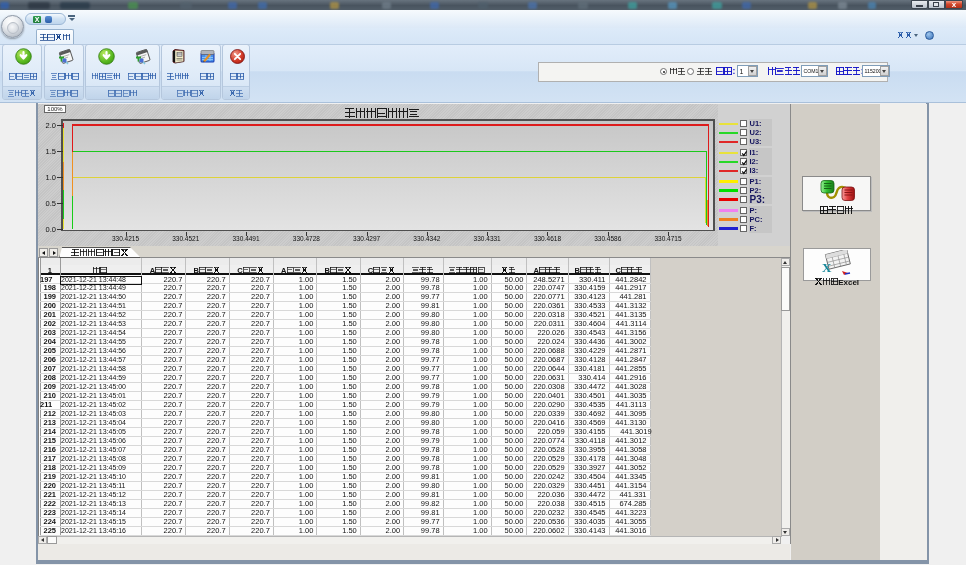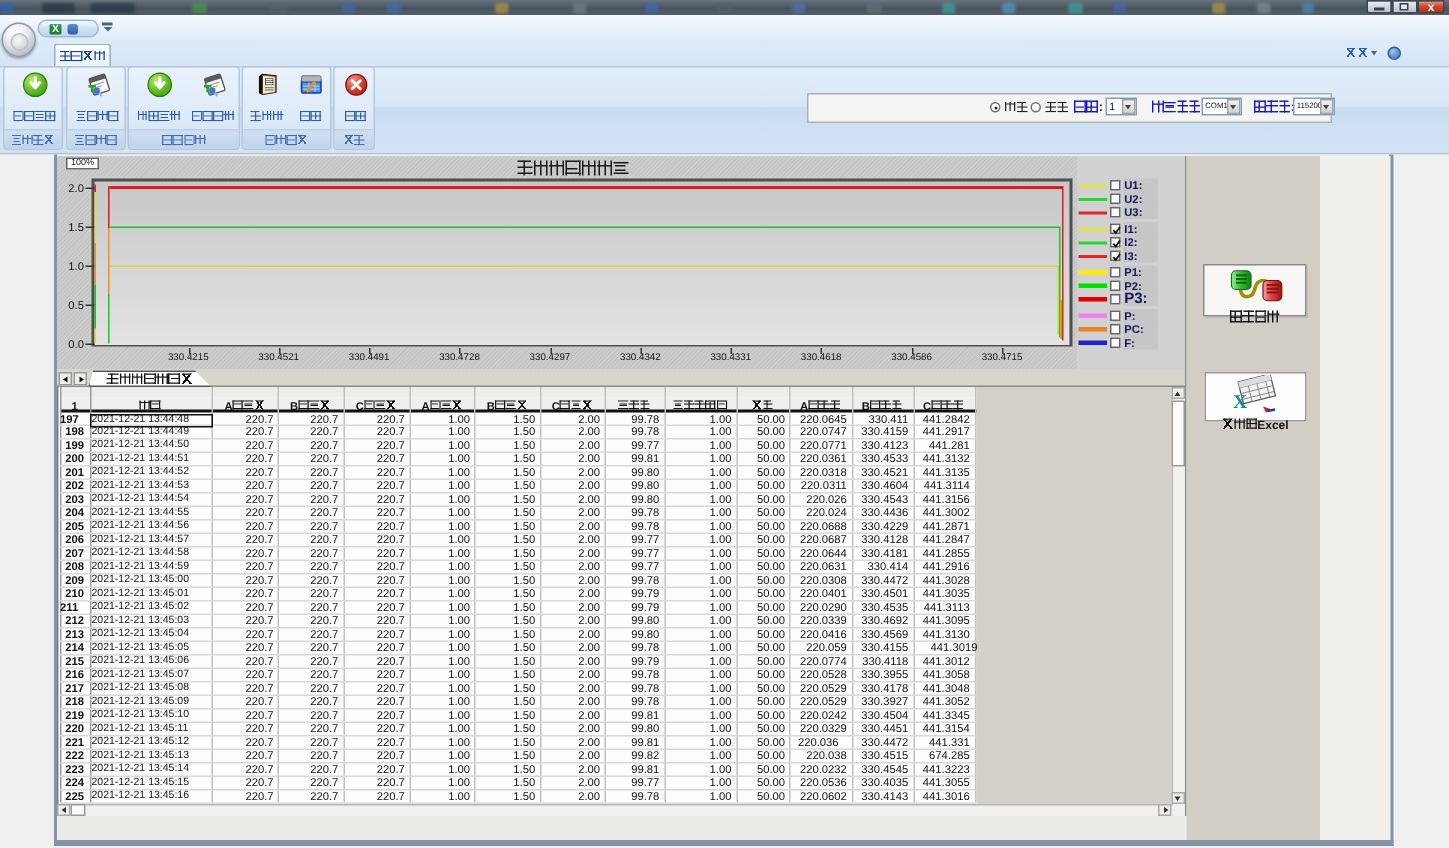--- a/index.html
+++ b/index.html
@@ -314,21 +314,21 @@
     <div class="ab" style="left:61px;top:172.5px;width:80px;height:8.966px;font-size:7px;color:#111;line-height:8.966px;white-space:nowrap;">2021-12-21  13:44:48</div>
     <div class="ab" style="left:141.1px;top:172.5px;width:41.3px;height:8.966px;font-size:7.5px;color:#111;text-align:right;line-height:8.966px;">220.7</div>
     <div class="ab" style="left:185.4px;top:172.5px;width:40.2px;height:8.966px;font-size:7.5px;color:#111;text-align:right;line-height:8.966px;">220.7</div>
     <div class="ab" style="left:228.6px;top:172.5px;width:41.3px;height:8.966px;font-size:7.5px;color:#111;text-align:right;line-height:8.966px;">220.7</div>
     <div class="ab" style="left:272.9px;top:172.5px;width:40.5px;height:8.966px;font-size:7.5px;color:#111;text-align:right;line-height:8.966px;">1.00</div>
     <div class="ab" style="left:316.4px;top:172.5px;width:40.4px;height:8.966px;font-size:7.5px;color:#111;text-align:right;line-height:8.966px;">1.50</div>
     <div class="ab" style="left:359.8px;top:172.5px;width:40.3px;height:8.966px;font-size:7.5px;color:#111;text-align:right;line-height:8.966px;">2.00</div>
     <div class="ab" style="left:403.1px;top:172.5px;width:36.5px;height:8.966px;font-size:7.5px;color:#111;text-align:right;line-height:8.966px;">99.78</div>
     <div class="ab" style="left:442.6px;top:172.5px;width:45.1px;height:8.966px;font-size:7.5px;color:#111;text-align:right;line-height:8.966px;">1.00</div>
     <div class="ab" style="left:490.7px;top:172.5px;width:32.7px;height:8.966px;font-size:7.5px;color:#111;text-align:right;line-height:8.966px;">50.00</div>
-    <div class="ab" style="left:526.4px;top:172.5px;width:38.2px;height:8.966px;font-size:7.5px;color:#111;text-align:right;line-height:8.966px;">220.0645</div>
+    <div class="ab" style="left:526.4px;top:172.5px;width:38.2px;height:8.966px;font-size:7.5px;color:#111;text-align:right;line-height:8.966px;">248.5271</div>
     <div class="ab" style="left:567.6px;top:172.5px;width:37.9px;height:8.966px;font-size:7.5px;color:#111;text-align:right;line-height:8.966px;">330.411</div>
     <div class="ab" style="left:608.5px;top:172.5px;width:38px;height:8.966px;font-size:7.5px;color:#111;text-align:right;line-height:8.966px;">441.2842</div>
     <div class="ab" style="left:40px;top:189.432px;width:611px;height:1px;background:#d8d8d8;"></div>
     <div class="ab" style="left:40px;top:181.466px;width:19.6px;height:8.966px;font-size:7.5px;font-weight:bold;color:#111;text-align:center;line-height:8.966px;">198</div>
     <div class="ab" style="left:61px;top:181.466px;width:80px;height:8.966px;font-size:7px;color:#111;line-height:8.966px;white-space:nowrap;">2021-12-21  13:44:49</div>
     <div class="ab" style="left:141.1px;top:181.466px;width:41.3px;height:8.966px;font-size:7.5px;color:#111;text-align:right;line-height:8.966px;">220.7</div>
     <div class="ab" style="left:185.4px;top:181.466px;width:40.2px;height:8.966px;font-size:7.5px;color:#111;text-align:right;line-height:8.966px;">220.7</div>
     <div class="ab" style="left:228.6px;top:181.466px;width:41.3px;height:8.966px;font-size:7.5px;color:#111;text-align:right;line-height:8.966px;">220.7</div>
     <div class="ab" style="left:272.9px;top:181.466px;width:40.5px;height:8.966px;font-size:7.5px;color:#111;text-align:right;line-height:8.966px;">1.00</div>
     <div class="ab" style="left:316.4px;top:181.466px;width:40.4px;height:8.966px;font-size:7.5px;color:#111;text-align:right;line-height:8.966px;">1.50</div>
@@ -674,21 +674,21 @@
     <div class="ab" style="left:61px;top:387.684px;width:80px;height:8.966px;font-size:7px;color:#111;line-height:8.966px;white-space:nowrap;">2021-12-21  13:45:12</div>
     <div class="ab" style="left:141.1px;top:387.684px;width:41.3px;height:8.966px;font-size:7.5px;color:#111;text-align:right;line-height:8.966px;">220.7</div>
     <div class="ab" style="left:185.4px;top:387.684px;width:40.2px;height:8.966px;font-size:7.5px;color:#111;text-align:right;line-height:8.966px;">220.7</div>
     <div class="ab" style="left:228.6px;top:387.684px;width:41.3px;height:8.966px;font-size:7.5px;color:#111;text-align:right;line-height:8.966px;">220.7</div>
     <div class="ab" style="left:272.9px;top:387.684px;width:40.5px;height:8.966px;font-size:7.5px;color:#111;text-align:right;line-height:8.966px;">1.00</div>
     <div class="ab" style="left:316.4px;top:387.684px;width:40.4px;height:8.966px;font-size:7.5px;color:#111;text-align:right;line-height:8.966px;">1.50</div>
     <div class="ab" style="left:359.8px;top:387.684px;width:40.3px;height:8.966px;font-size:7.5px;color:#111;text-align:right;line-height:8.966px;">2.00</div>
     <div class="ab" style="left:403.1px;top:387.684px;width:36.5px;height:8.966px;font-size:7.5px;color:#111;text-align:right;line-height:8.966px;">99.81</div>
     <div class="ab" style="left:442.6px;top:387.684px;width:45.1px;height:8.966px;font-size:7.5px;color:#111;text-align:right;line-height:8.966px;">1.00</div>
     <div class="ab" style="left:490.7px;top:387.684px;width:32.7px;height:8.966px;font-size:7.5px;color:#111;text-align:right;line-height:8.966px;">50.00</div>
-    <div class="ab" style="left:526.4px;top:387.684px;width:38.2px;height:8.966px;font-size:7.5px;color:#111;text-align:center;line-height:8.966px;">220.036</div>
+    <div class="ab" style="left:526.4px;top:387.684px;width:38.2px;height:8.966px;font-size:7.5px;color:#111;text-align:right;line-height:8.966px;">220.036</div>
     <div class="ab" style="left:567.6px;top:387.684px;width:37.9px;height:8.966px;font-size:7.5px;color:#111;text-align:right;line-height:8.966px;">330.4472</div>
     <div class="ab" style="left:608.5px;top:387.684px;width:38px;height:8.966px;font-size:7.5px;color:#111;text-align:right;line-height:8.966px;">441.331</div>
     <div class="ab" style="left:40px;top:404.616px;width:611px;height:1px;background:#d8d8d8;"></div>
     <div class="ab" style="left:40px;top:396.65px;width:19.6px;height:8.966px;font-size:7.5px;font-weight:bold;color:#111;text-align:center;line-height:8.966px;">222</div>
     <div class="ab" style="left:61px;top:396.65px;width:80px;height:8.966px;font-size:7px;color:#111;line-height:8.966px;white-space:nowrap;">2021-12-21  13:45:13</div>
     <div class="ab" style="left:141.1px;top:396.65px;width:41.3px;height:8.966px;font-size:7.5px;color:#111;text-align:right;line-height:8.966px;">220.7</div>
     <div class="ab" style="left:185.4px;top:396.65px;width:40.2px;height:8.966px;font-size:7.5px;color:#111;text-align:right;line-height:8.966px;">220.7</div>
     <div class="ab" style="left:228.6px;top:396.65px;width:41.3px;height:8.966px;font-size:7.5px;color:#111;text-align:right;line-height:8.966px;">220.7</div>
     <div class="ab" style="left:272.9px;top:396.65px;width:40.5px;height:8.966px;font-size:7.5px;color:#111;text-align:right;line-height:8.966px;">1.00</div>
     <div class="ab" style="left:316.4px;top:396.65px;width:40.4px;height:8.966px;font-size:7.5px;color:#111;text-align:right;line-height:8.966px;">1.50</div>

